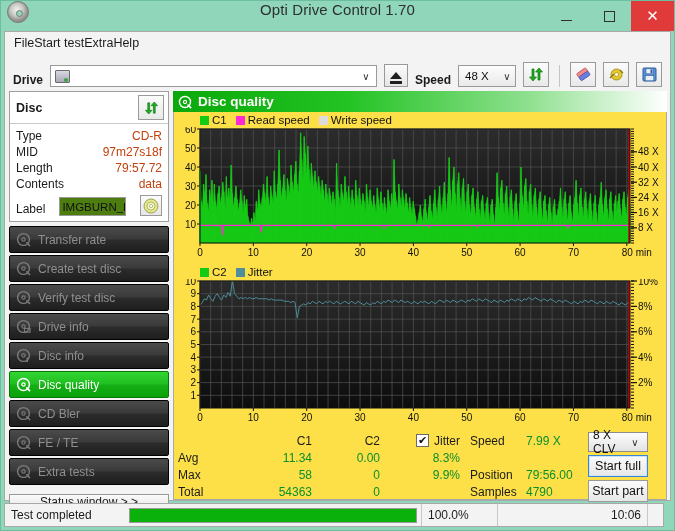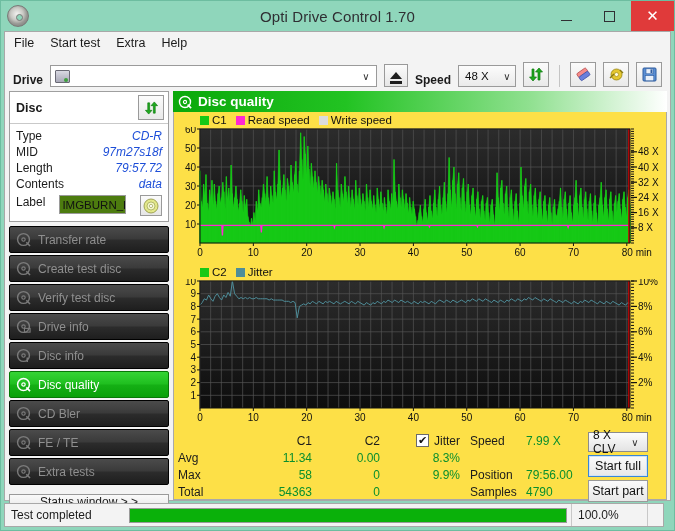--- a/index.html
+++ b/index.html
@@ -14,21 +14,21 @@
   .window {
     width:675px; height:531px;
     background:#8fd6bb;
     border:1px solid #6dbda0;
     position:relative;
     display:flex; flex-direction:column;
   }
   
   .titlebar {
     height:30px; flex:0 0 30px;
-    display:flex; align-items:center;
+    display:flex; align-items:flex-start;
     position:relative;
     background:#8fd6bb;
   }
   .app-icon {
     width:22px; height:22px; margin-left:6px;
     border-radius:50%;
     background:radial-gradient(circle at 45% 40%, #f2f2f0 0%, #c9c9c4 38%, #9a9a96 60%, #6f6f6d 100%);
     border:1px solid #7a7a78;
     position:relative;
   }
@@ -49,21 +49,21 @@
   .win-btn.close { background:#e03a3a; color:#fff; font-size:15px; }
   .min-glyph { width:11px; height:1px; background:#2f2f33; margin-top:8px; }
   .max-glyph { width:11px; height:11px; border:1.5px solid #2f2f33; }
   
   .menubar {
     height:22px; flex:0 0 22px;
     background:#f3f3f3;
     border-left:1px solid #a8a8a8; border-right:1px solid #a8a8a8;
     border-top:1px solid #a8a8a8;
     margin:0 3px;
-    display:flex; align-items:center; padding-left:9px; gap:16px;
+    display:flex; align-items:center; padding-left:9px; 
     font-size:12.5px; color:#1b1b1b;
   }
   .menubar span { cursor:default; }
   
   .toolbar {
     flex:0 0 34px;
     background:#f3f3f3;
     border-left:1px solid #a8a8a8; border-right:1px solid #a8a8a8;
     margin:0 3px;
     display:flex; align-items:flex-end; padding:0 8px; gap:7px;
@@ -124,22 +124,22 @@
     display:flex; align-items:center; justify-content:space-between;
     padding:3px 4px 3px 6px; border-bottom:1px solid #c9c9c9;
   }
   .disc-head-title { font-weight:bold; font-size:12.5px; color:#1b1b1b; }
   .refresh-ico { display:block; }
   .disc-rows { padding:4px 6px 5px 6px; }
   .disc-row {
     display:flex; justify-content:space-between; align-items:center;
     font-size:12px; line-height:16px; color:#1b1b1b;
   }
-  .disc-val { color:#1d4ed8;font-style:italic; }
-  .label-row { display:flex; align-items:flex-start; gap:14px; margin-top:3px; }
+  .disc-val { color:#c2410c; }
+  .label-row { display:flex; align-items:flex-end; gap:14px; margin-top:3px; }
   .label-row .lbl { font-size:12px; color:#1b1b1b; }
   .label-input {
     flex:1 1 auto; height:19px; border:1px solid #9a9a9a; background:#4d7c0f;
     font-size:11.5px; color:#111; padding:0 2px; display:flex; align-items:center;
     overflow:hidden; white-space:nowrap; min-width:0;
   }
   .cd-btn {
     width:22px;height:21px;flex:0 0 22px;
     background:linear-gradient(#fbfbfb,#e6e6e6); border:1px solid #9a9a9a;
     display:flex;align-items:center;justify-content:center;
@@ -1198,19 +1198,20 @@
   </div>
 
   <div class="statusbar">
     <span class="sb-text">Test completed</span>
     <div class="sb-progress-wrap">
       <div class="sb-progress">
         <div class="sb-progress-fill" id="progfill" style="width: 100%;"></div>
       </div>
     </div>
     <div class="sb-cell sb-pct">100.0%</div>
+    <div class="sb-cell sb-time">10:06</div>
     <div class="sb-cell grip">
       <i></i>
         <i></i>
     </div>
   </div>
 
 </div>
 
 </body></html>

